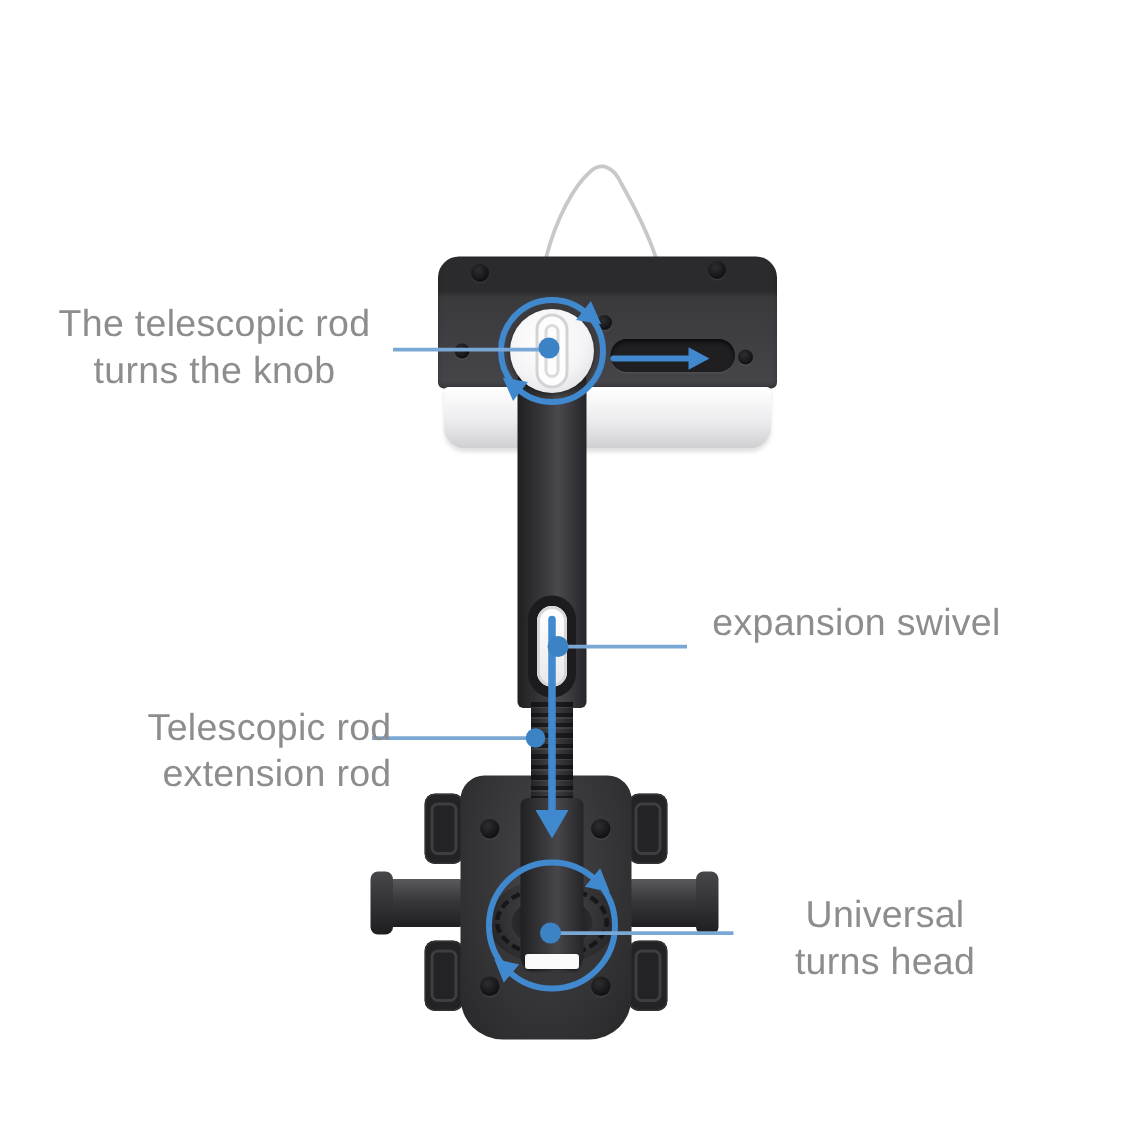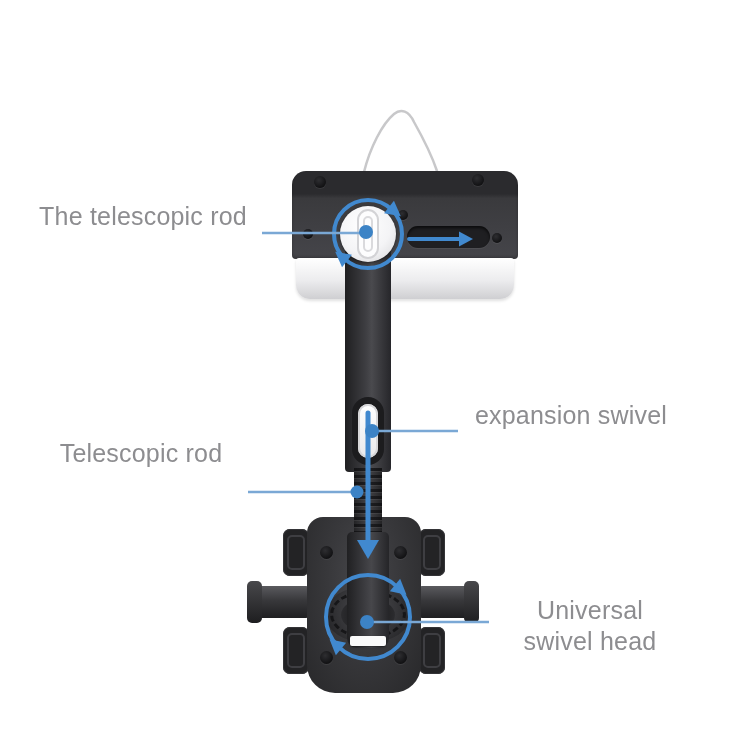--- a/index.html
+++ b/index.html
@@ -176,25 +176,27 @@
       <circle class="dot" cx="357" cy="492" r="6.5"></circle>
     </g>
     <g>
       <line class="leader" x1="368" y1="622" x2="489" y2="622"></line>
       <circle class="dot" cx="367" cy="622" r="7"></circle>
     </g>
   </svg>
 
   <div class="label" style="left:10px;top:201px;width:266px;">
     <div>The telescopic rod</div>
+    <div>turns the knob</div>
   </div>
   <div class="label" style="left:451px;top:400px;width:240px;">
     <div>expansion swivel</div>
   </div>
-  <div class="label" style="left:21px;top:438px;width:240px;">
+  <div class="label" style="left:21px;top:470px;width:240px;text-align:right;">
     <div>Telescopic rod</div>
+    <div>extension rod</div>
   </div>
   <div class="label" style="left:490px;top:595px;width:200px;">
     <div>Universal</div>
-    <div>swivel head</div>
+    <div>turns head</div>
   </div>
 
 </div>
 
 </body></html>

